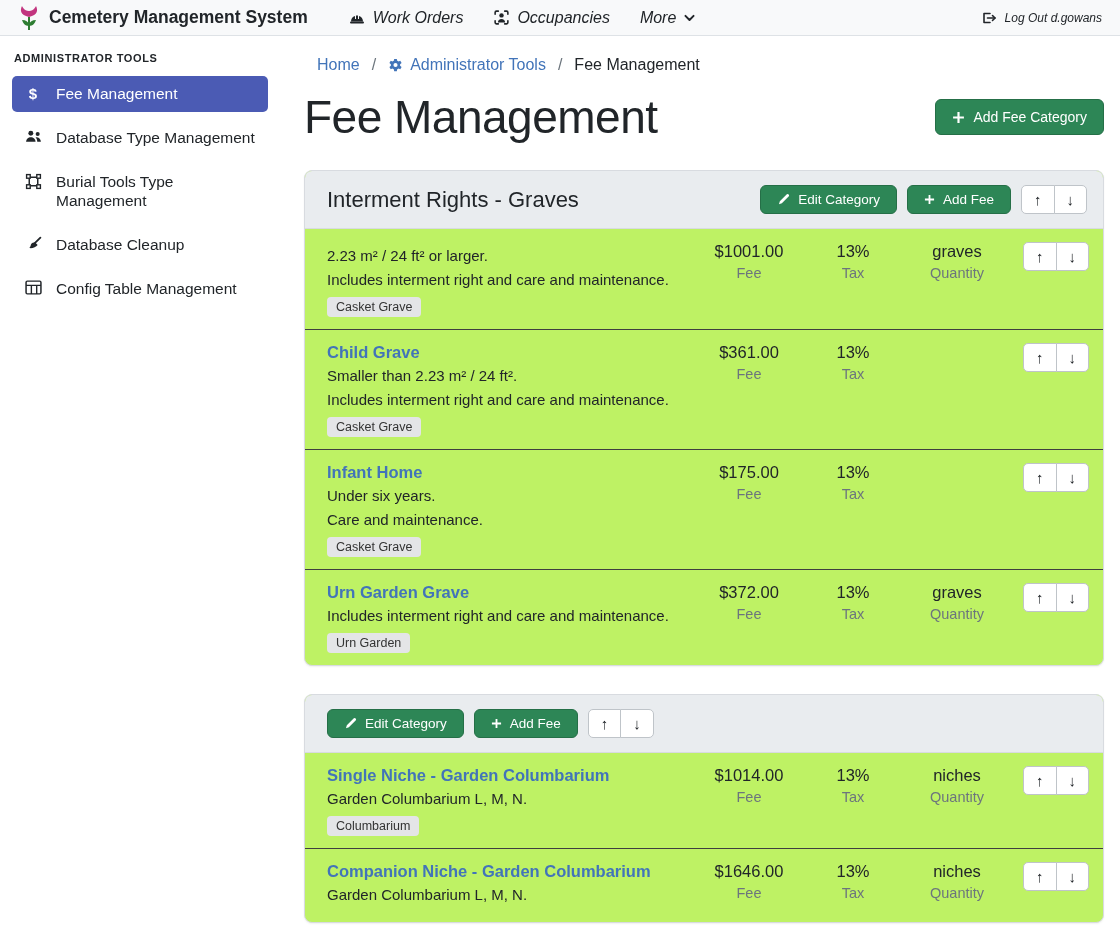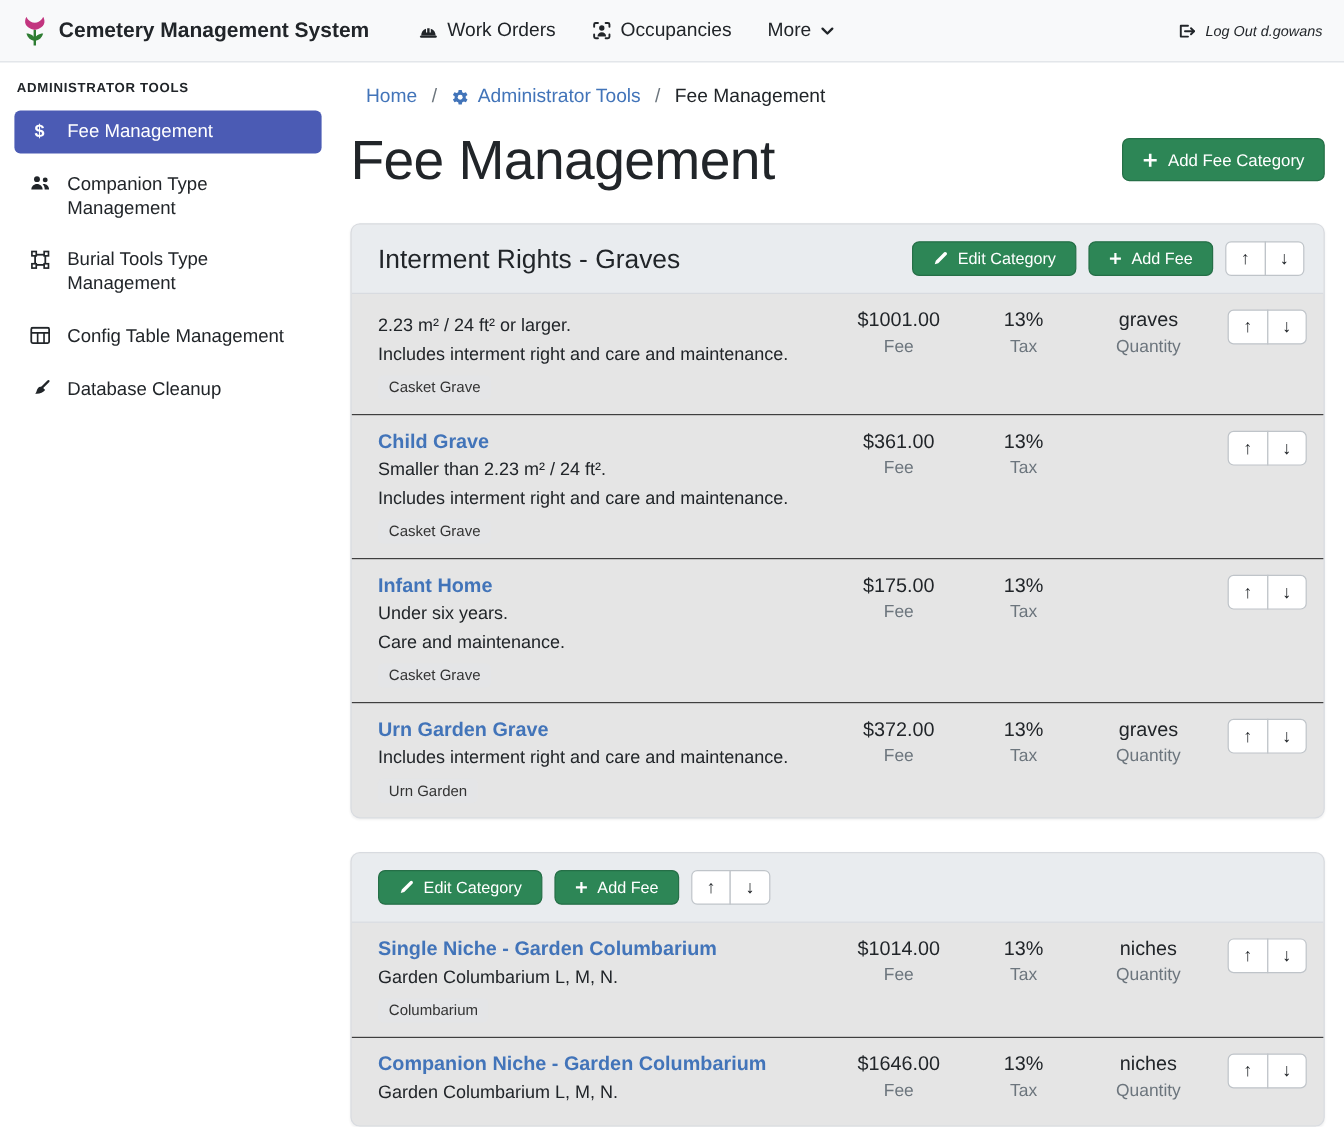--- a/index.html
+++ b/index.html
@@ -10,30 +10,30 @@
     color:#212529; background:#fff; font-size:16px;
   }
   :root{
     --green:#2d8656; --green-border:#256f47;
     --indigo:#4b5bb4; --link:#4274b9;
     --gray-label:#6c757d; --divider:#3f3f3f;
     --card-border:#d8dbe0; --header-bg:#e9ecef;
   }
   
   .navbar{
-    height:52px; background:#f8f9fa; border-bottom:1px solid #dee2e6;
+    height:36px; background:#f8f9fa; border-bottom:1px solid #dee2e6;
     display:flex; align-items:center; padding:0 18px; gap:8px;
   }
   .brand{ display:flex; align-items:center; gap:9px; font-weight:700; font-size:17.5px; cursor:pointer;}
-  .nav-links{ display:flex; gap:30px; margin-left:32px; align-items:center; }
+  .nav-links{ display:flex; gap:30px; margin-left:32px; align-items:center;font-style:italic; }
   .nav-item{ display:flex; align-items:center; gap:7px; font-size:16px; color:#212529; cursor:pointer; }
   .nav-item svg{ flex:0 0 auto; }
   .logout{ margin-left:auto; display:flex; align-items:center; gap:8px; font-size:12px; cursor:pointer;font-style:italic;}
   
-  .layout{ display:flex; height:887px; }
+  .layout{ display:flex; height:887px;gap:12px; }
   .sidebar{ width:280px; flex:0 0 280px; padding:14px 12px 0 12px; }
   .sidebar-heading{
     font-size:11px; font-weight:700; letter-spacing:.6px; color:#49505
 7; margin:2px 0 12px 2px;
   }
   .side-item{
     display:flex; gap:13px; align-items:flex-start;
     padding:8px 11px; border-radius:5px; margin-bottom:8px;
     font-size:15.5px; line-height:1.28; color:#212529; cursor:pointer;
   }
@@ -55,21 +55,21 @@
   .btn-sm{ padding:6px 16px; font-size:13.5px; }
   .btn-arrow{
     background:#fff; border:1px solid #bfc4c9; color:#212529;
     padding:3px 12px; font-size:15px; line-height:1.4; cursor:pointer;
   }
   .arrow-group{ display:inline-flex; }
   .arrow-group .btn-arrow:first-child{ border-radius:5px 0 0 5px; }
   .arrow-group .btn-arrow:last-child{ border-radius:0 5px 5px 0; margin-left:-1px; }
   
   .card{
-    border:1px solid var(--card-border); border-radius:8px; background:#e5e5e5;
+    border:1px solid var(--card-border); border-radius:8px; background:#bef264;
     box-shadow:0 1px 2px rgba(0,0,0,.06); margin-bottom:28px; overflow:hidden;
   }
   .card-header{
     background:var(--header-bg); border-bottom:1px solid var(--card-border);
     display:flex; align-items:center; padding:14px 16px 14px 22px; gap:10px;
   }
   .card-title{ font-size:22px; font-weight:500; margin-right:auto; }
   .fee-row{ display:flex; align-items:flex-start; padding:13px 14px 12px 22px; }
   .fee-row + .fee-row{ border-top:1px solid var(--divider); }
   .fee-left{ flex:1; min-width:0; padding-right:10px; }
@@ -157,54 +157,54 @@
 
     <div class="side-item">
       <span class="sicon">
         <svg width="19" height="15" viewBox="0 0 17 14" fill="currentColor">
           <circle cx="6" cy="4" r="2.3"></circle>
           <path d="M1.6 12c0-2.4 2-4.3 4.4-4.3s4.4 1.9 4.4 4.3z"></path>
           <circle cx="12.4" cy="4.6" r="1.9"></circle>
           <path d="M11.2 7.7c2.2 0 4.2 1.7 4.2 4.3h-3.4c0-1.7-.6-3.1-1.6-4z"></path>
         </svg>
       </span>
-      <span>Companion Type Management</span>
+      <span>Database Type Management</span>
     </div>
 
     <div class="side-item">
       <span class="sicon">
         <svg width="17" height="17" viewBox="0 0 16 16">
           <rect x="4" y="4" width="8" height="8" fill="none" stroke="currentColor" stroke-width="1.4"></rect>
           <rect x="1.5" y="1.5" width="3.4" height="3.4" fill="#fff" stroke="currentColor" stroke-width="1.3"></rect>
           <rect x="11.1" y="1.5" width="3.4" height="3.4" fill="#fff" stroke="currentColor" stroke-width="1.3"></rect>
           <rect x="1.5" y="11.1" width="3.4" height="3.4" fill="#fff" stroke="currentColor" stroke-width="1.3"></rect>
           <rect x="11.1" y="11.1" width="3.4" height="3.4" fill="#fff" stroke="currentColor" stroke-width="1.3"></rect>
         </svg>
       </span>
       <span>Burial Tools Type Management</span>
     </div>
 
     <div class="side-item">
       <span class="sicon">
+        <svg width="17" height="17" viewBox="0 0 16 16">
+          <path d="M14.5 1.5 9.2 6.8" stroke="currentColor" stroke-width="1.7" stroke-linecap="round" fill="none"></path>
+          <path fill="currentColor" d="M9.6 6.2l2.3 2.3c-1.6 2.2-4.8 3.3-7.8 2.9 1.5-1.7 1-3.2 2.1-4.4.9-1 2.3-1.2 3.4-.8z"></path>
+        </svg>
+      </span>
+      <span>Database Cleanup</span>
+    </div>
+
+    <div class="side-item">
+      <span class="sicon">
         <svg width="17" height="15" viewBox="0 0 16 14">
           <rect x="1" y="1" width="14" height="12" rx="1.2" fill="none" stroke="currentColor" stroke-width="1.4"></rect>
           <path d="M1 5h14M6 5v8M11 5v8" stroke="currentColor" stroke-width="1.3" fill="none"></path>
         </svg>
       </span>
       <span>Config Table Management</span>
-    </div>
-
-    <div class="side-item">
-      <span class="sicon">
-        <svg width="17" height="17" viewBox="0 0 16 16">
-          <path d="M14.5 1.5 9.2 6.8" stroke="currentColor" stroke-width="1.7" stroke-linecap="round" fill="none"></path>
-          <path fill="currentColor" d="M9.6 6.2l2.3 2.3c-1.6 2.2-4.8 3.3-7.8 2.9 1.5-1.7 1-3.2 2.1-4.4.9-1 2.3-1.2 3.4-.8z"></path>
-        </svg>
-      </span>
-      <span>Database Cleanup</span>
     </div>
   </div>
 
   <div class="main">
     <div class="breadcrumb">
       <a>Home</a>
       <span class="crumb-sep">/</span>
       <span class="crumb-admin">
         <span>
           <svg width="15" height="15" viewBox="0 0 16 16" fill="currentColor">

